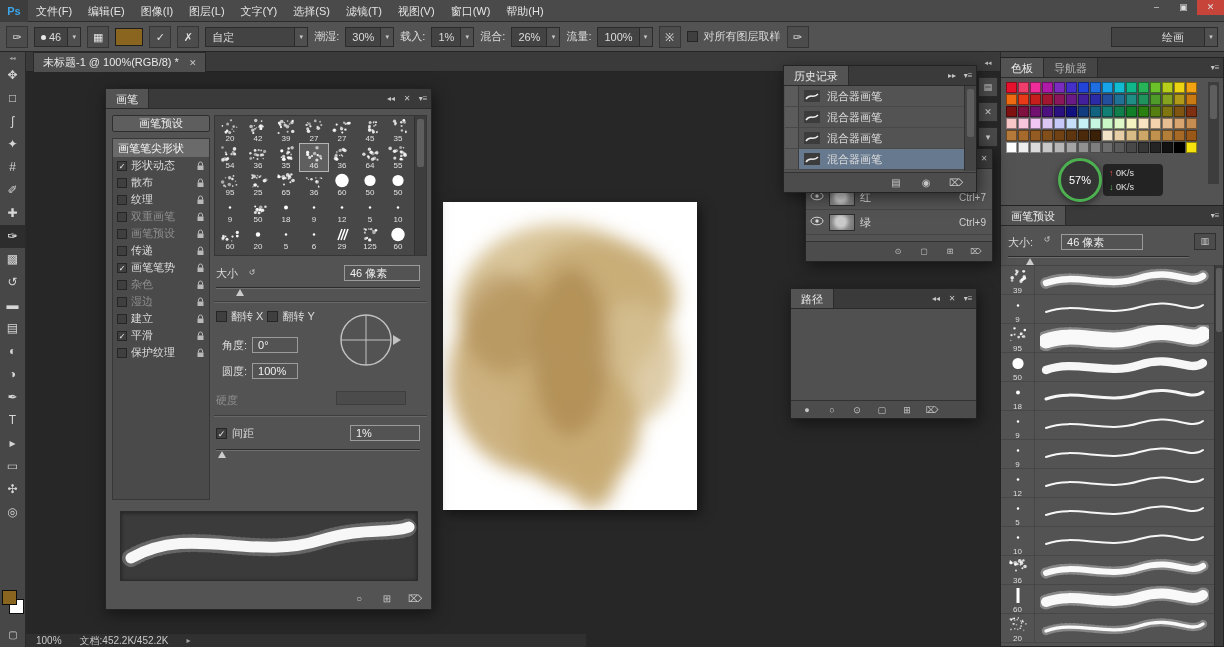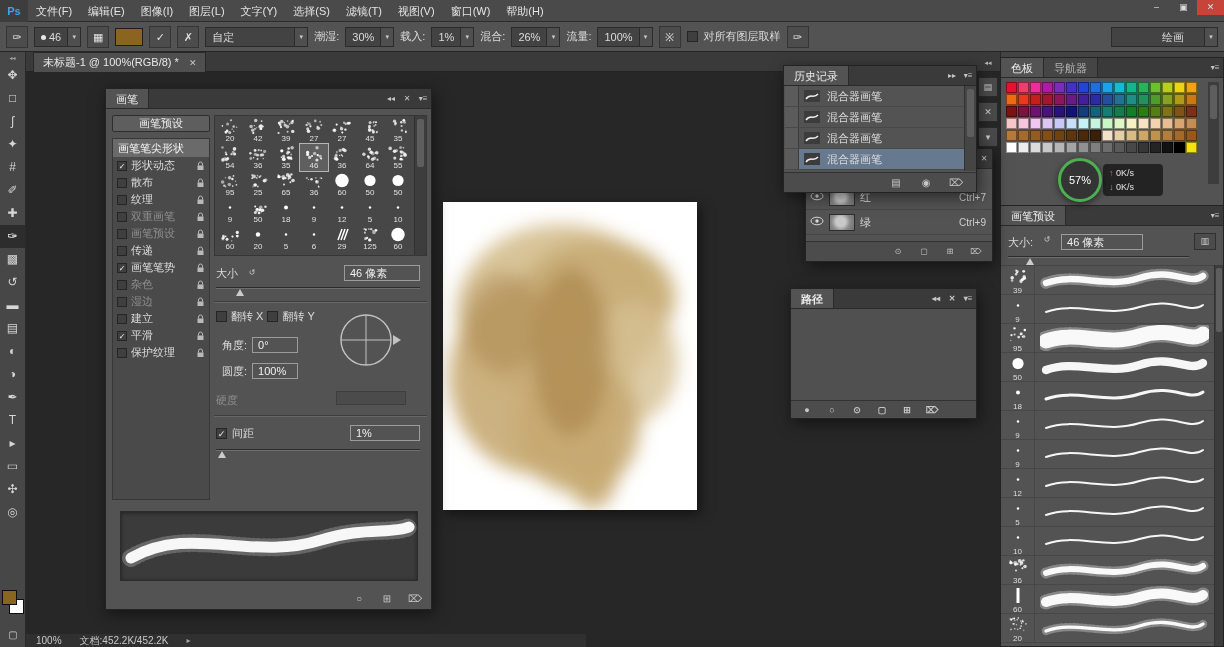--- a/index.html
+++ b/index.html
@@ -161,21 +161,21 @@
   .chrow{height:25px;display:flex;align-items:center;gap:5px;border-bottom:1px solid #464646;
          padding:0 6px 0 4px;}
   .chthumb{width:26px;height:17px;border:1px solid #2e2e2e;
            background:radial-gradient(circle at 45% 45%, #c9c9c9 0 30%, #8a8a8a 60%, #6e6e6e);}
   .chshort{margin-left:auto;font-size:10px;color:#cfcfcf;}
   #channels-footer{position:absolute;left:0;right:0;bottom:0;height:20px;background:#4c4c4c;
                    border-top:1px solid #323232;display:flex;justify-content:flex-end;gap:10px;
                    align-items:center;padding:0 8px;}
 
   
-  #paths-panel{left:790px;top:288px;width:187px;height:131px;z-index:25;font-weight:bold;}
+  #paths-panel{left:790px;top:288px;width:187px;height:131px;z-index:25;}
   #paths-body{position:absolute;left:0;top:20px;right:0;bottom:18px;background:#505050;}
   #paths-footer{position:absolute;left:0;right:0;bottom:0;height:18px;background:#4c4c4c;
                 border-top:1px solid #323232;display:flex;gap:9px;align-items:center;
                 padding:0 8px;}
   #paths-footer .picon{font-size:9px;}
 
   
   #dock{position:absolute;left:1000px;top:52px;width:224px;height:595px;background:#434343;
         border-left:1px solid #292929;z-index:8;}
   #swatches-panel{left:1000px;top:57px;width:224px;height:184px;z-index:10;box-shadow:none;}

